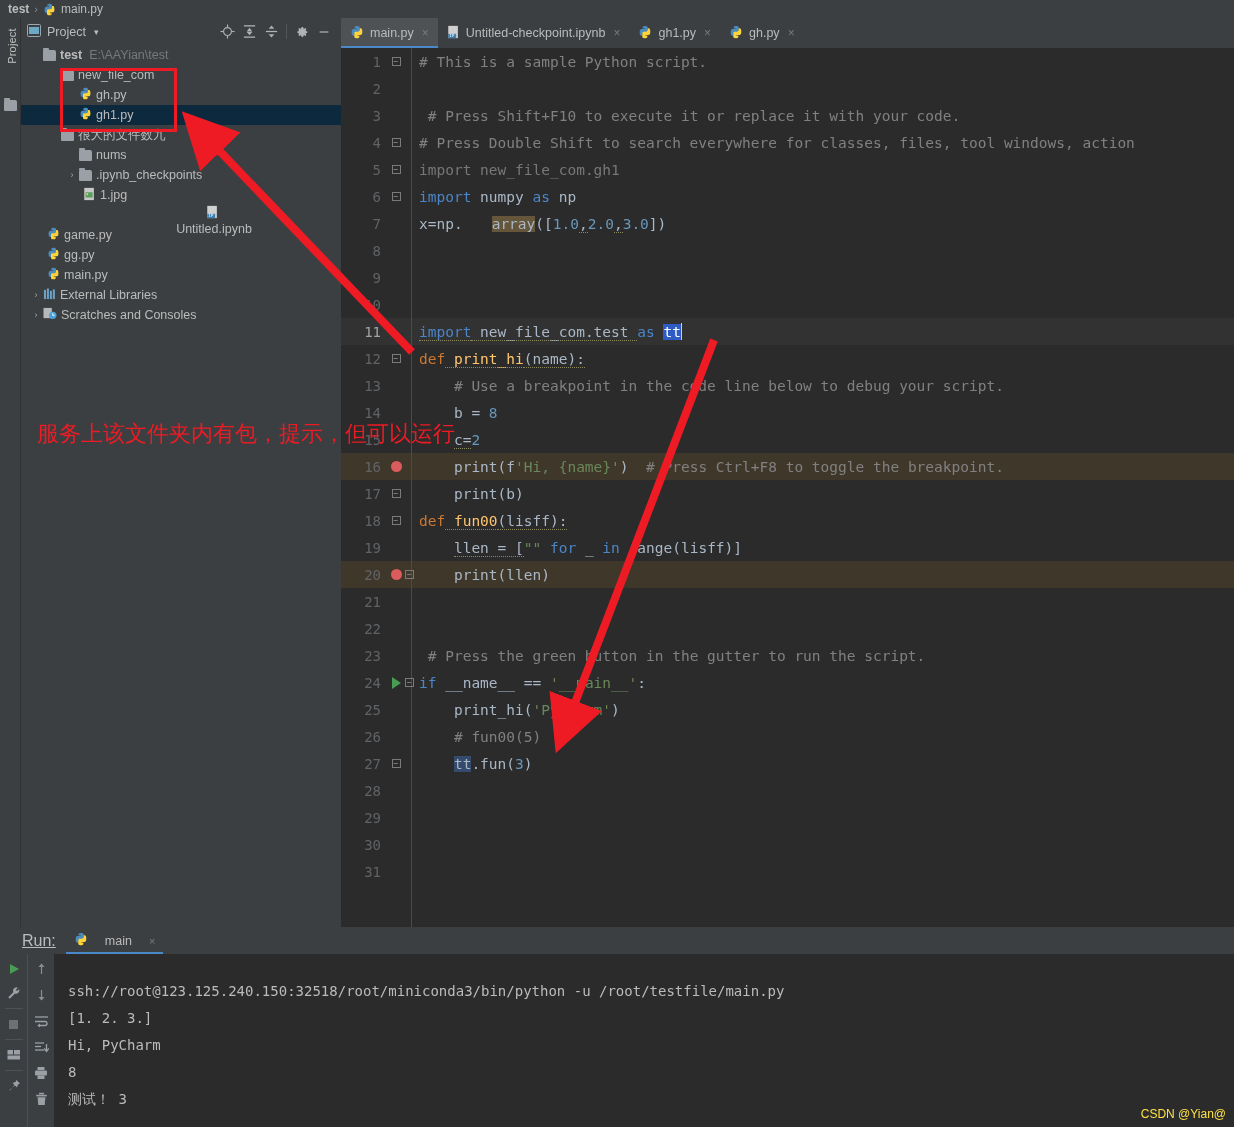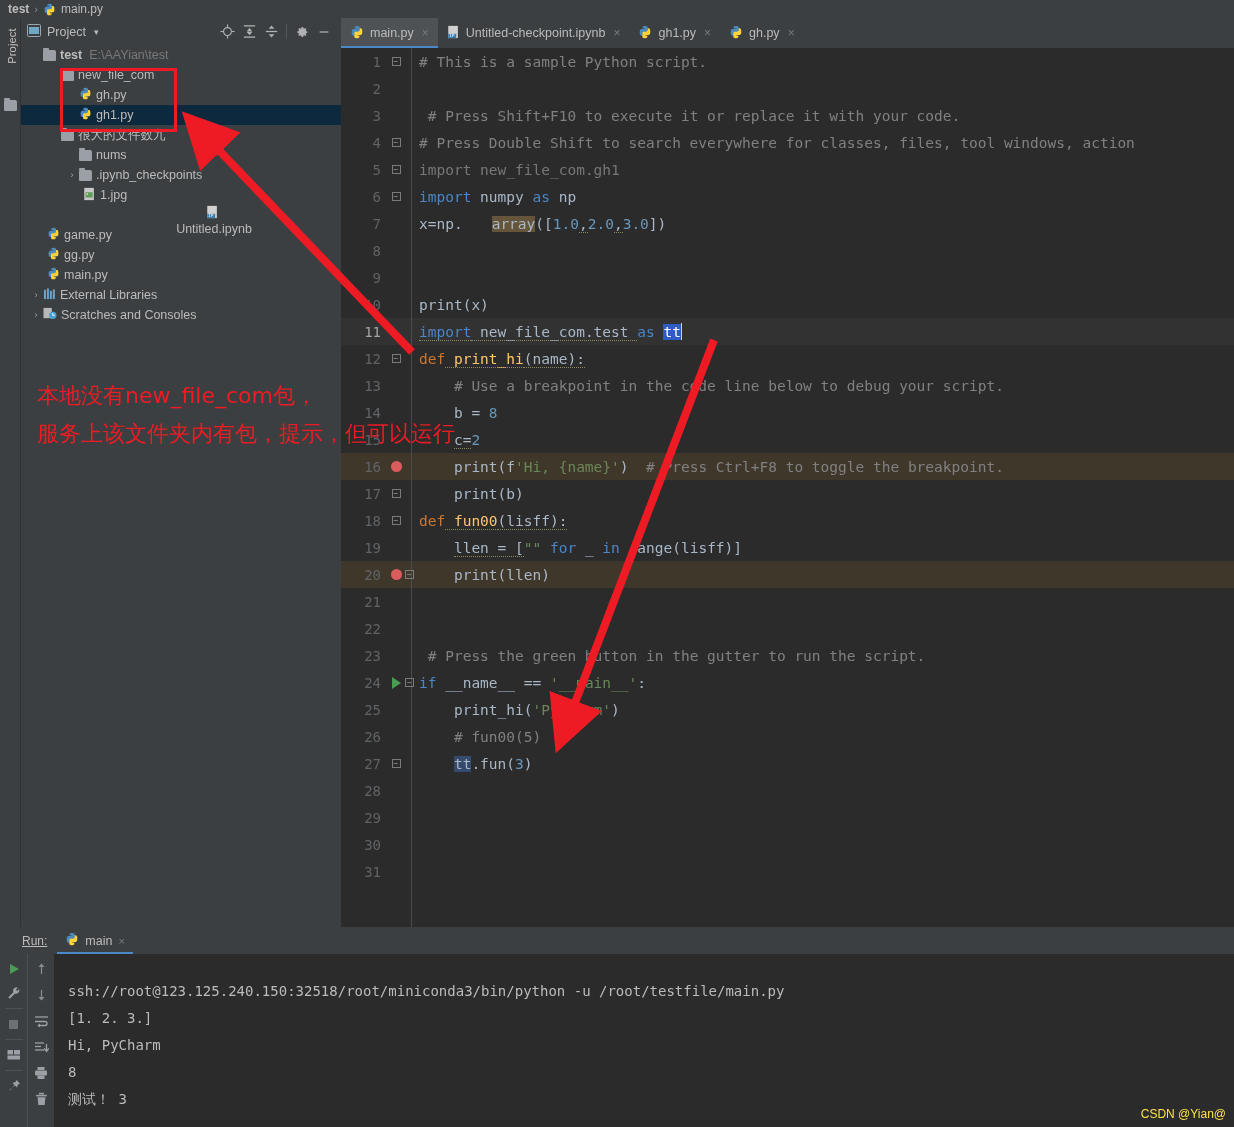--- a/index.html
+++ b/index.html
@@ -93,22 +93,22 @@
   .sel-soft{ background:#344b6e; }
   .hl-ident{ background:#65553a;margin-left:29px; }
   .wavy{ border-bottom:1px dotted #8a8a5a; }
   .caret{ display:inline-block; width:1px; height:17px; background:#d0d0d0;
     vertical-align:-3px; }
 
   
   #run-panel{ position:absolute; left:0; top:927px; width:1234px; height:200px;
     background:#3c3f41; }
   #run-head{ height:27px; display:flex; align-items:center; padding-left:22px; gap:10px;}
-  #run-head .rlabel{ font-size:12px; color:#bbbbbb;text-decoration:underline; }
-  #run-head .rtab{ display:flex; align-items:center; gap:6px; font-size:12.5px;
+  #run-head .rlabel{ font-size:16px; color:#bbbbbb;text-decoration:underline; }
+  #run-head .rtab{ display:flex; align-items:center; gap:17px; font-size:12.5px;
     color:#bbbbbb; padding:0 8px; height:27px; position:relative;}
   #run-head .rtab:after{ content:""; position:absolute; left:0; right:0; bottom:0;
     height:2px; background:#4a88c7;}
   #run-head .rtab .x{ color:#7a7a7a; font-size:11px;}
 
   #run-body{ position:absolute; top:27px; left:0; right:0; bottom:0; display:flex;}
   .run-gutter{ width:27px; background:#3c3f41; display:flex; flex-direction:column;
     align-items:center; padding-top:4px; gap:2px;}
   .run-gutter2{ width:27px; background:#3c3f41; display:flex; flex-direction:column;
     align-items:center; padding-top:4px; gap:4px; border-left:1px solid #4d4f51;}
@@ -431,21 +431,20 @@
     </div>
 
     <div class="crow">
       <span class="ln">9</span>
       <span class="gut"></span><span class="code"></span>
     </div>
 
     <div class="crow">
       <span class="ln">10</span>
       <span class="gut"></span>
-      <span class="code"><span class="c-txt">print(x)</span></span>
     </div>
 
     <div class="crow cur">
       <span class="ln cur">11</span>
       <span class="gut"></span>
       <span class="code"><span class="c-key wavy">import</span><span class="c-txt wavy"> new_file_com.test </span><span class="c-key">as</span><span class="c-txt"> </span><span class="sel-blue">tt</span><span class="caret"></span></span>
     </div>
 
     <div class="crow">
       <span class="ln">12</span>
@@ -674,17 +673,16 @@
         <polygon points="0 0, 7 3.5, 0 7" fill="#ee1b24"></polygon>
       </marker>
     </defs>
     <g>
       <line x1="412" y1="352" x2="190" y2="120" stroke="#ee1b24" stroke-width="8" marker-end="url(#ah)"></line>
     </g>
     <g>
       <line x1="714" y1="340" x2="560" y2="742" stroke="#ee1b24" stroke-width="8" marker-end="url(#ah)"></line>
     </g>
   </svg>
-  <div class="red-text" style="left:37px; top:383px;">本地没有new_file_com包，</div>
   <div class="red-text" style="left:37px; top:421px;text-align:right;">服务上该文件夹内有包，提示，但可以运行</div>
 </div>
 
 <div id="watermark">CSDN @Yian@</div>
 
 </body></html>

